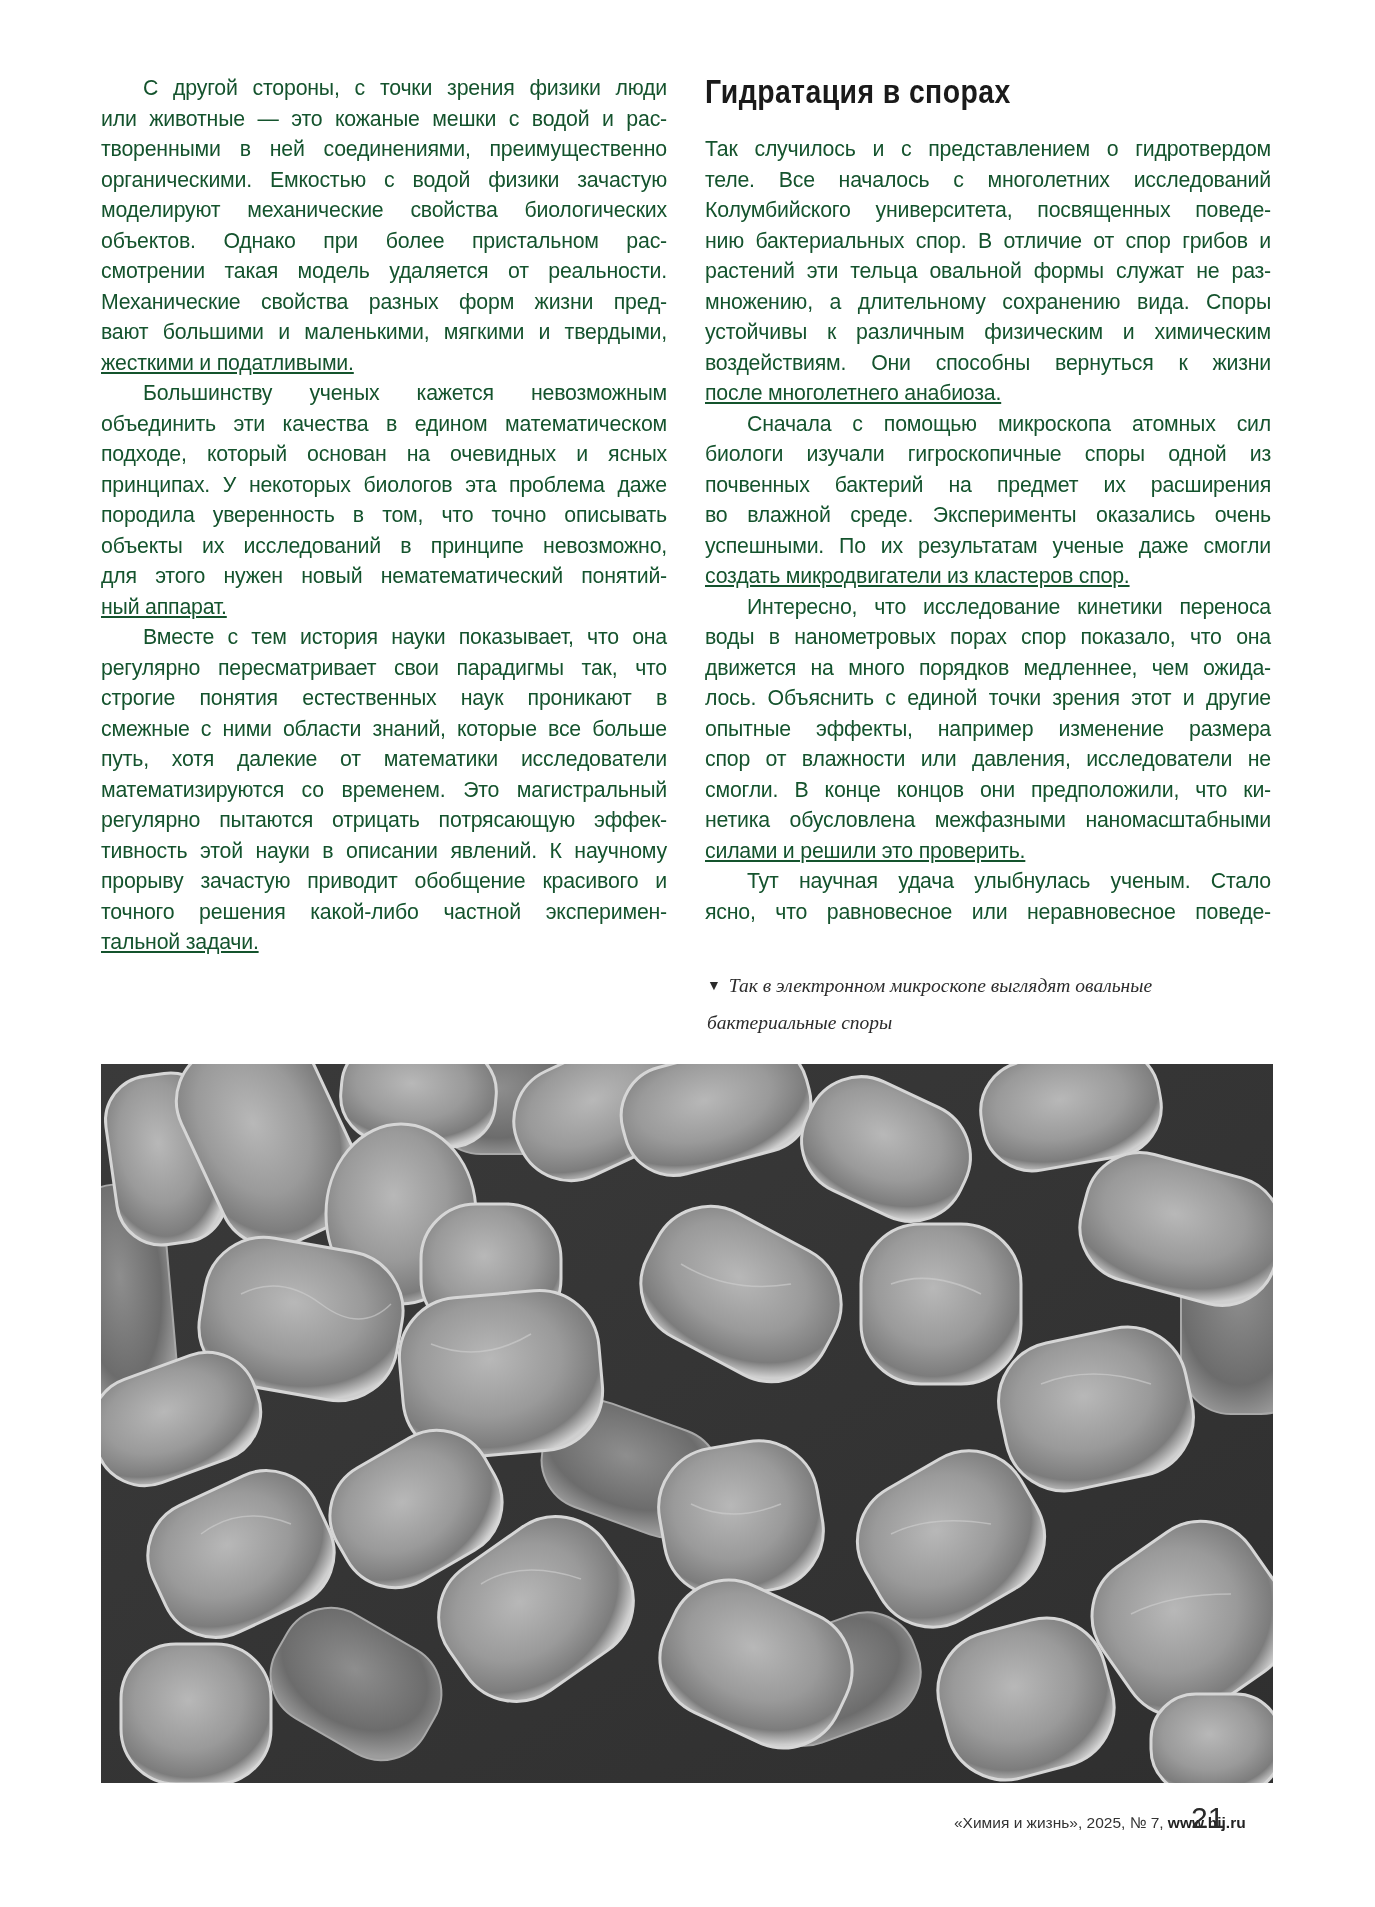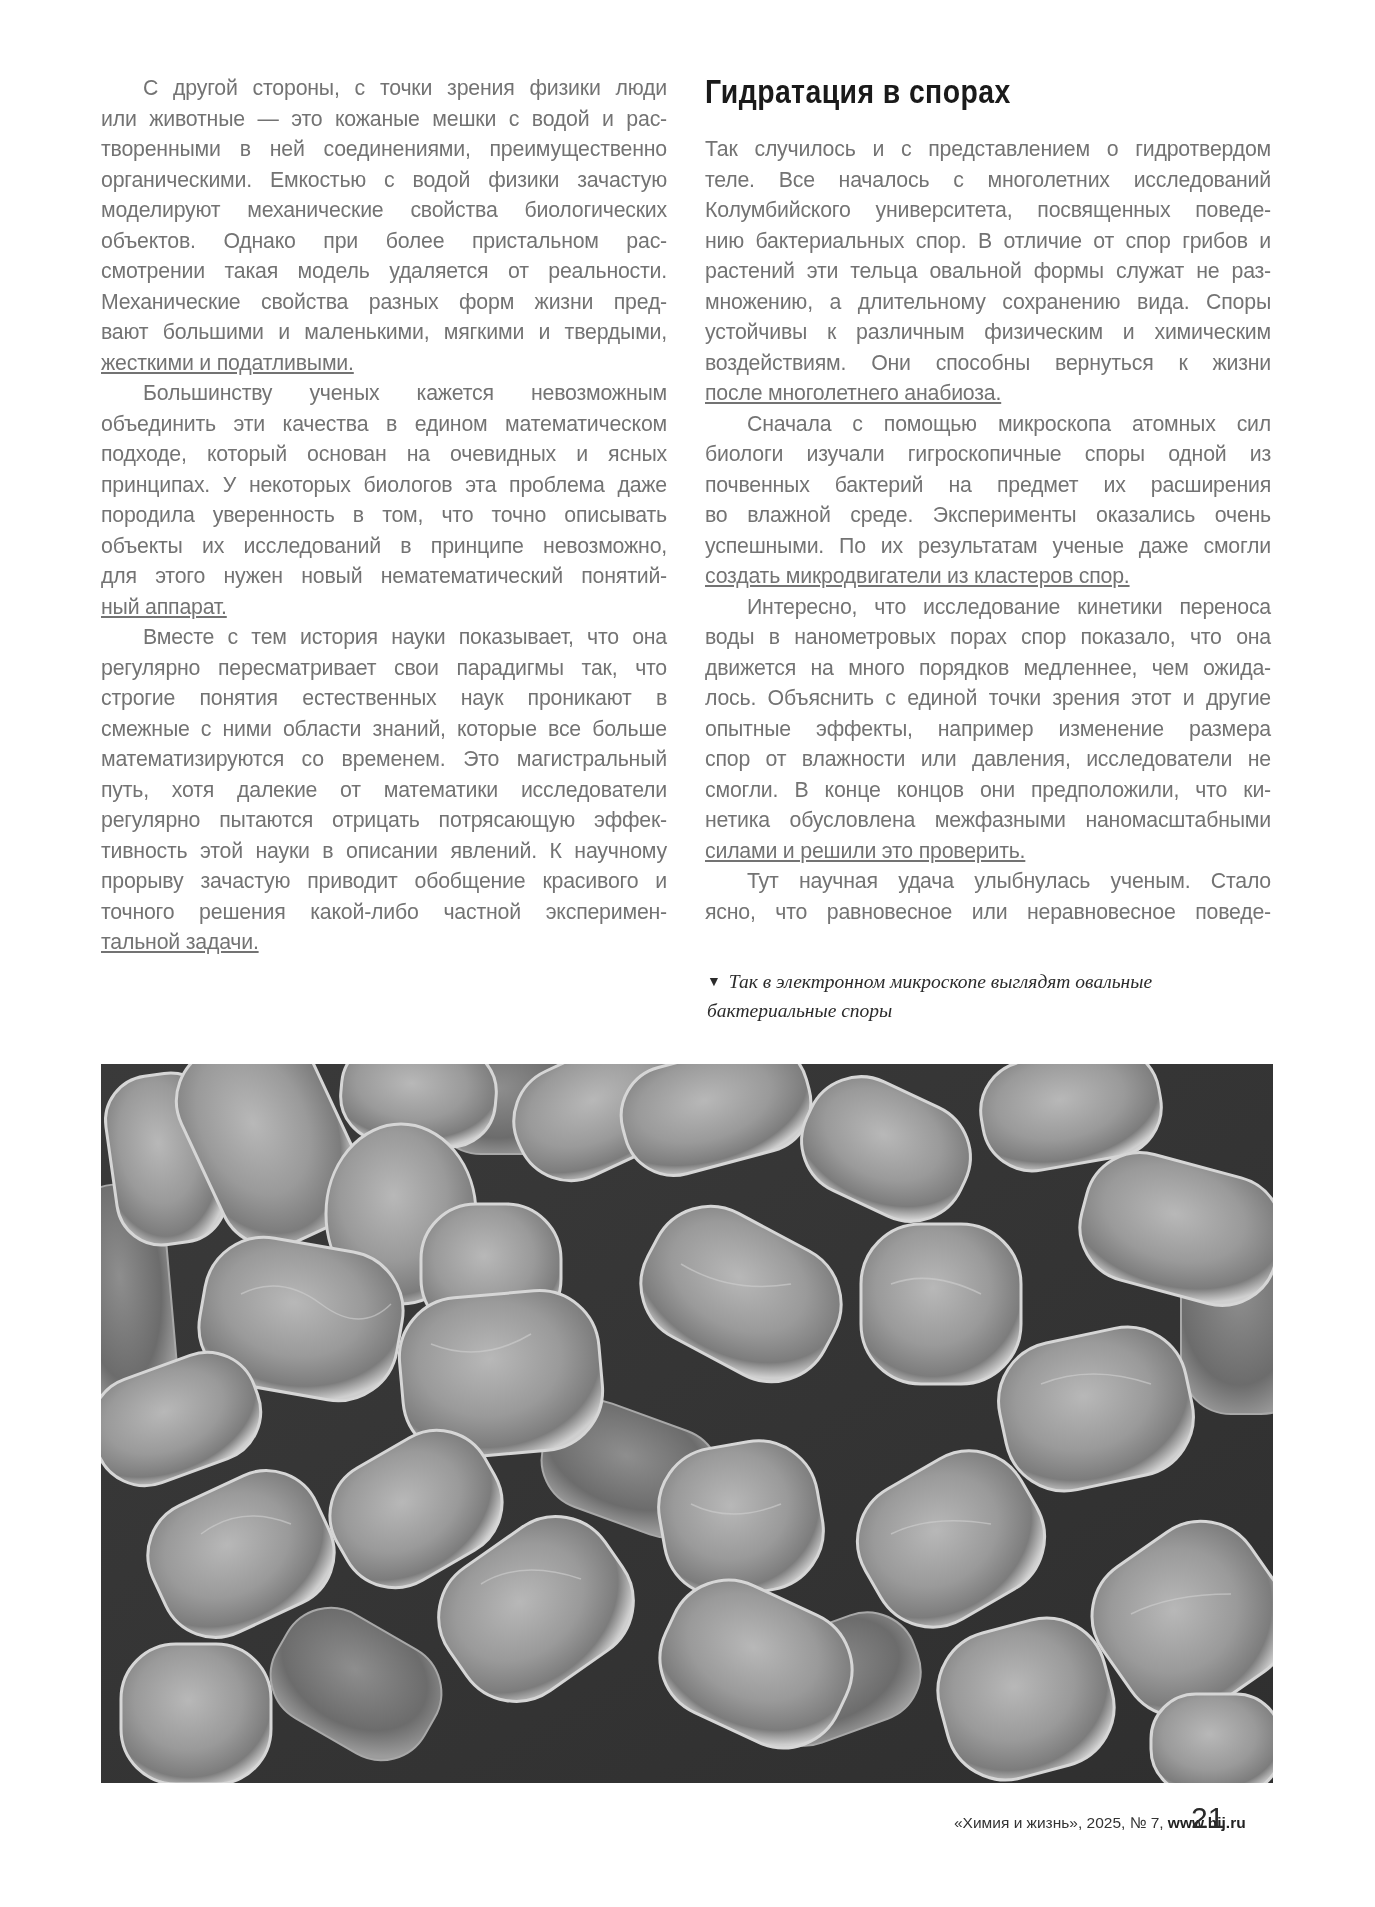--- a/index.html
+++ b/index.html
@@ -1,24 +1,24 @@
 <!DOCTYPE html>
 <html><head>
 <meta charset="utf-8">
 <style>
   html, body { margin:0; padding:0; background:#ffffff; }
   body { width:1375px; height:1907px; position:relative; overflow:hidden; color:#2a2a2a; }
-  .col { position:absolute; top:73px; font-family:"Liberation Sans", sans-serif; font-size:21.3px; line-height:30.5px; letter-spacing:-0.2px; color:#737373; }
+  .col { position:absolute; top:73px; font-family:"Liberation Sans", sans-serif; font-size:21.3px; line-height:30.5px; letter-spacing:-0.2px; color:#14532d; }
   .col.left { left:101px; width:566px; }
   .col.right { left:705px; width:566px; }
   .line { display:block; text-align:justify; text-align-last:justify; white-space:nowrap; height:30.5px; overflow:visible; }
   .line.last { text-align-last:left;text-decoration:underline; }
   .line.ind { padding-left:42px; }
   .heading { position:absolute; left:705px; top:70px; font-family:"Liberation Sans", sans-serif; font-weight:bold; font-size:33px; letter-spacing:0.5px; color:#1a1a1a; transform:scaleX(0.86); transform-origin:left center; line-height:44px; }
-  .caption { position:absolute; left:707px; top:968px; width:560px; font-family:"Liberation Serif", serif; font-style:italic; font-size:19.5px; line-height:27px; color:#2b2b2b; }
+  .caption { position:absolute; left:707px; top:968px; width:560px; font-family:"Liberation Serif", serif; font-style:italic; font-size:19.5px; line-height:35px; color:#2b2b2b; }
   .caption .tri { font-style:normal; font-size:14px; margin-right:8px; display:inline-block; transform:translateY(-2px); }
   .photo { position:absolute; left:101px; top:1064px; width:1172px; height:719px; overflow:hidden; background:#3c3c3c; }
   .footer { position:absolute; left:954px; top:1814px; font-family:"Liberation Sans", sans-serif; font-size:15.5px; color:#333; white-space:nowrap; }
   .footer b { font-weight:bold; color:#222; }
   .pagenum { position:absolute; left:1191px; top:1801px; font-family:"Liberation Sans", sans-serif; font-size:30px; color:#2a2a2a; }
 </style>
 </head>
 <body>
 
 <div class="col left">
@@ -40,22 +40,22 @@
   <span class="line">принципах. У некоторых биологов эта проблема даже</span>
   <span class="line">породила уверенность в том, что точно описывать</span>
   <span class="line">объекты их исследований в принципе невозможно,</span>
   <span class="line">для этого нужен новый нематематический понятий-</span>
   <span class="line last">ный аппарат.</span>
 
   <span class="line ind">Вместе с тем история науки показывает, что она</span>
   <span class="line">регулярно пересматривает свои парадигмы так, что</span>
   <span class="line">строгие понятия естественных наук проникают в</span>
   <span class="line">смежные с ними области знаний, которые все больше</span>
+  <span class="line">путь, хотя далекие от математики исследователи</span>
   <span class="line">математизируются со временем. Это магистральный</span>
-  <span class="line">путь, хотя далекие от математики исследователи</span>
   <span class="line">регулярно пытаются отрицать потрясающую эффек-</span>
   <span class="line">тивность этой науки в описании явлений. К научному</span>
   <span class="line">прорыву зачастую приводит обобщение красивого и</span>
   <span class="line">точного решения какой-либо частной эксперимен-</span>
   <span class="line last">тальной задачи.</span>
 </div>
 
 <div class="heading">Гидратация в спорах</div>
 
 <div class="col right" style="top:134px;">

